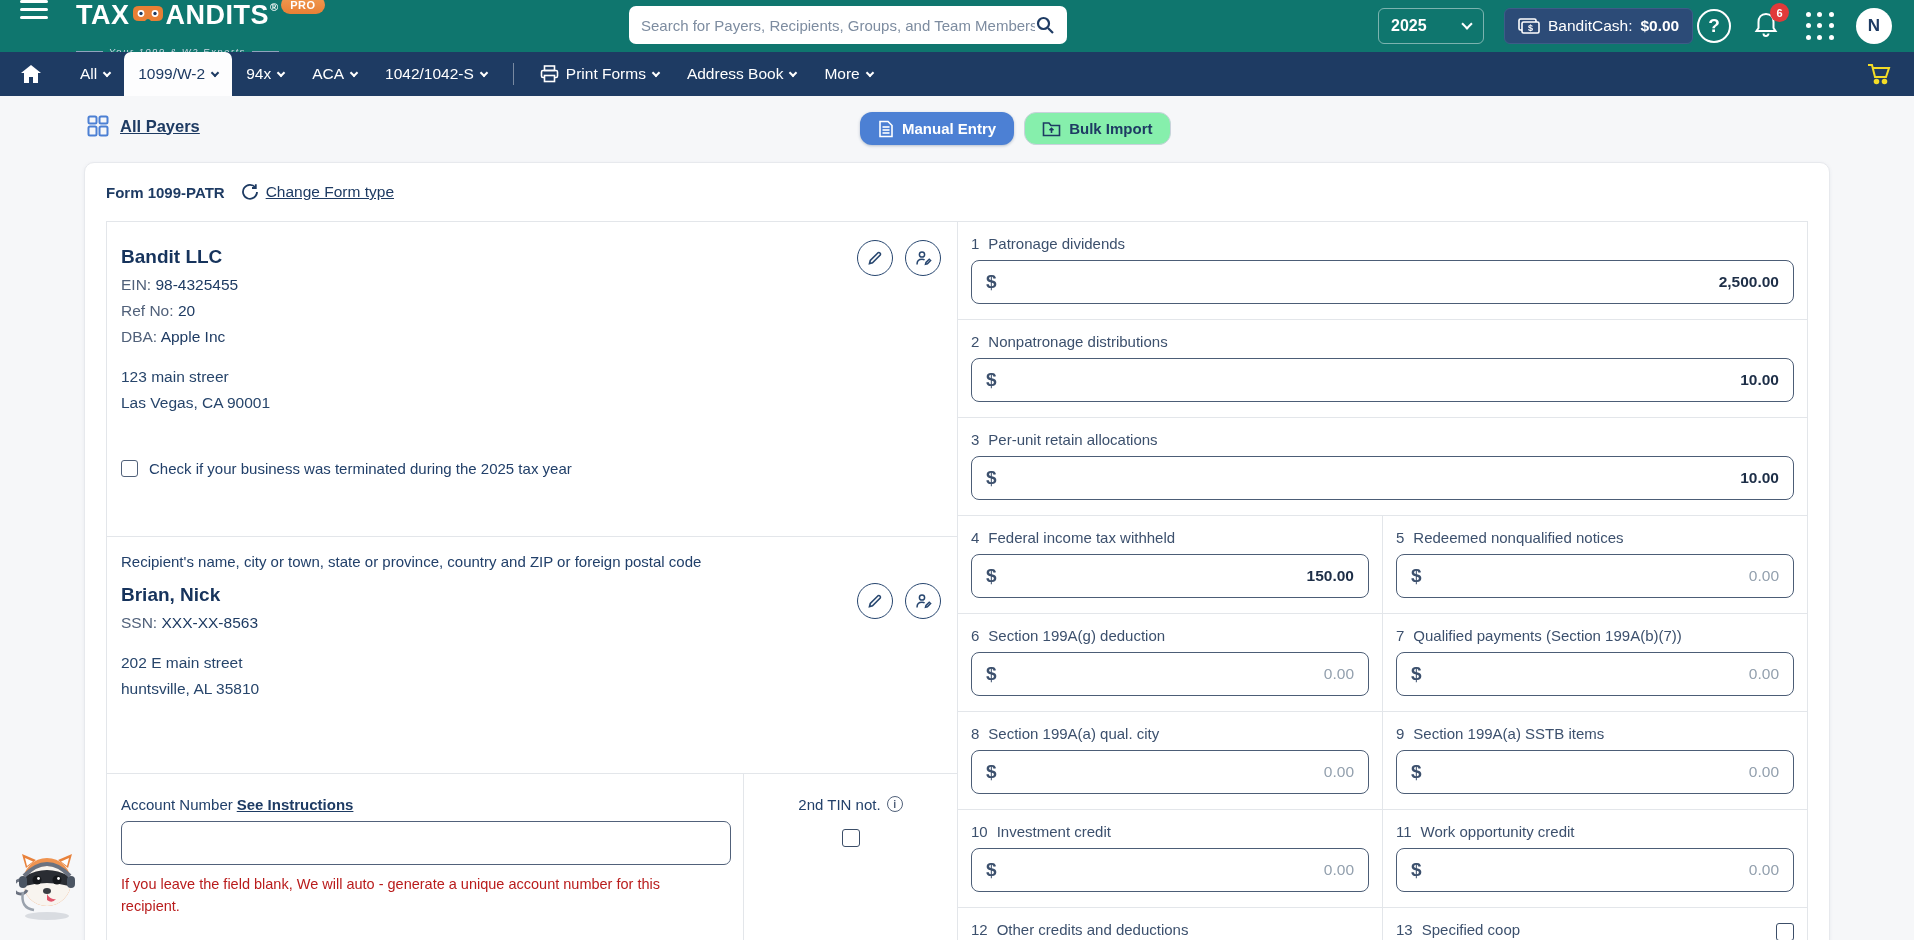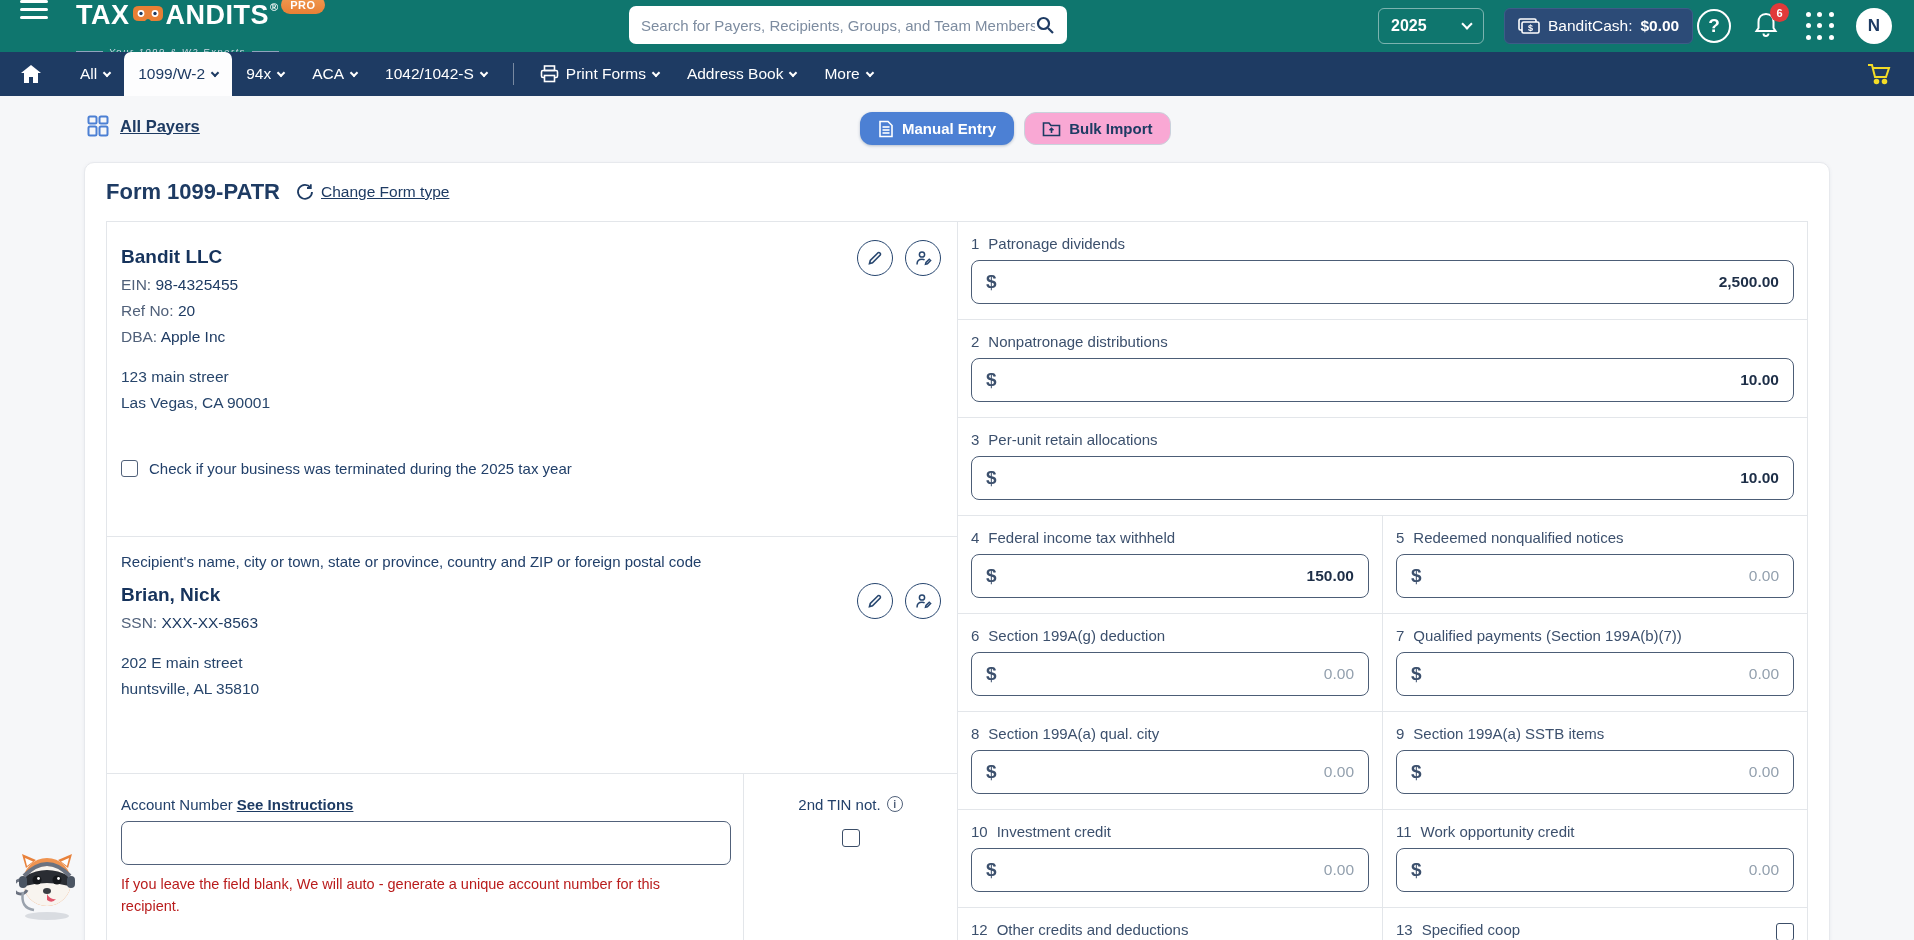--- a/index.html
+++ b/index.html
@@ -45,25 +45,25 @@
   .nav-cart { position:absolute; right:22px; top:10px; color:#f3dc26; cursor:pointer; }
 
   
   .content { position:absolute; top:96px; left:0; width:100%; height:844px; background:#f6f7f9; }
   .toolbar { position:relative; height:66px; }
   .all-payers { position:absolute; left:86px; top:18px; display:flex; align-items:center; gap:10px; color:#1e3b63; font-size:16.5px; font-weight:bold; cursor:pointer; }
   .all-payers .lbl { text-decoration:underline; }
   .mode-group { position:absolute; left:860px; top:16px; display:flex; gap:10px; }
   .btn-pill { display:flex; align-items:center; gap:8px; height:33px; border-radius:12px; font-size:15px; font-weight:bold; padding:0 17px; cursor:pointer; border:1px solid transparent; }
   .btn-manual { background:#4c80d4; color:#fff; box-shadow:0 1px 3px rgba(30,59,99,.3); }
-  .btn-bulk { background:#f9a8d4; color:#1e3b63; border-color:#c9d2dc; }
+  .btn-bulk { background:#86efac; color:#1e3b63; border-color:#c9d2dc; }
 
   .card { position:absolute; left:84px; top:66px; width:1746px; height:790px; background:#fff; border:1px solid #e7e9ed; border-radius:10px 10px 0 0; box-shadow:0 1px 4px rgba(30,59,99,.06); overflow:hidden; }
   .card-head { height:58px; display:flex; align-items:center; padding:0 21px; gap:16px; }
-  .form-title { font-size:22px; font-weight:bold; color:#1e3b63; }
+  .form-title { font-size:15px; font-weight:bold; color:#1e3b63; }
   .change-type { display:flex; align-items:center; gap:7px; color:#1e3b63; font-size:15.5px; cursor:pointer; }
   .change-type .lbl { text-decoration:underline; }
 
   .formgrid { position:absolute; left:21px; right:21px; top:58px; bottom:-1px; border:1px solid #e3e6ea; display:flex; background:#fff; }
   .lpane { width:850px; display:flex; flex-direction:column; }
   .rpane { flex:1; border-left:1px solid #e3e6ea; display:flex; flex-direction:column; }
 
   
   .sec { border-bottom:1px solid #e3e6ea; position:relative; padding:24px 14px 0 14px; }
   .sec-payer { height:315px; }

